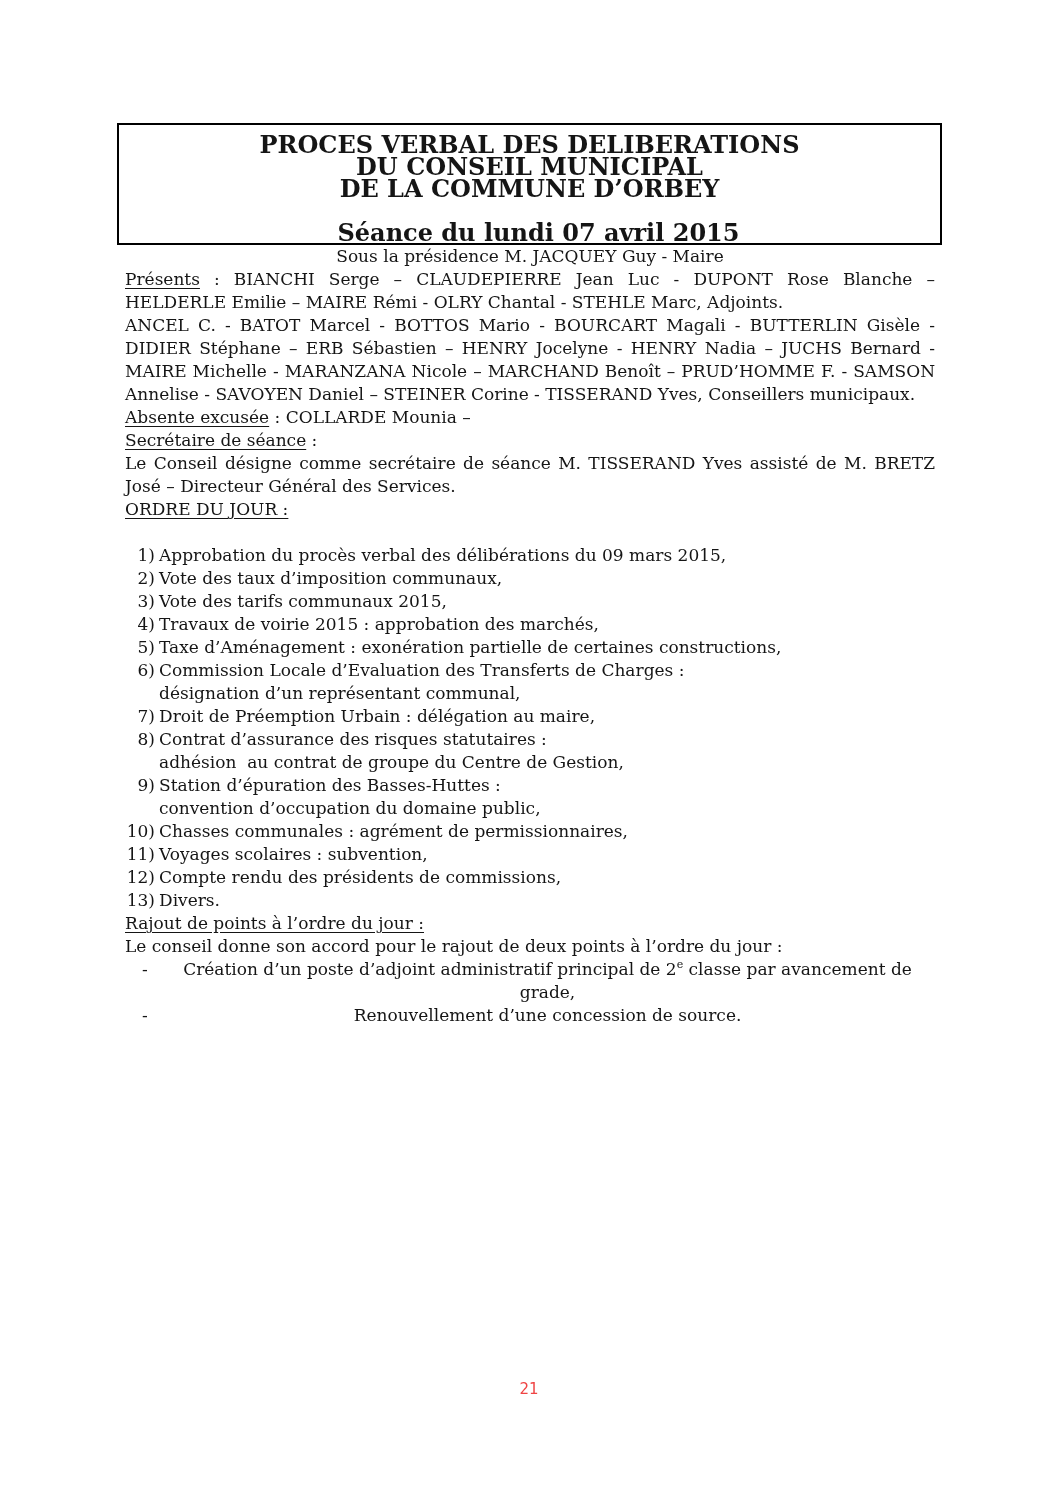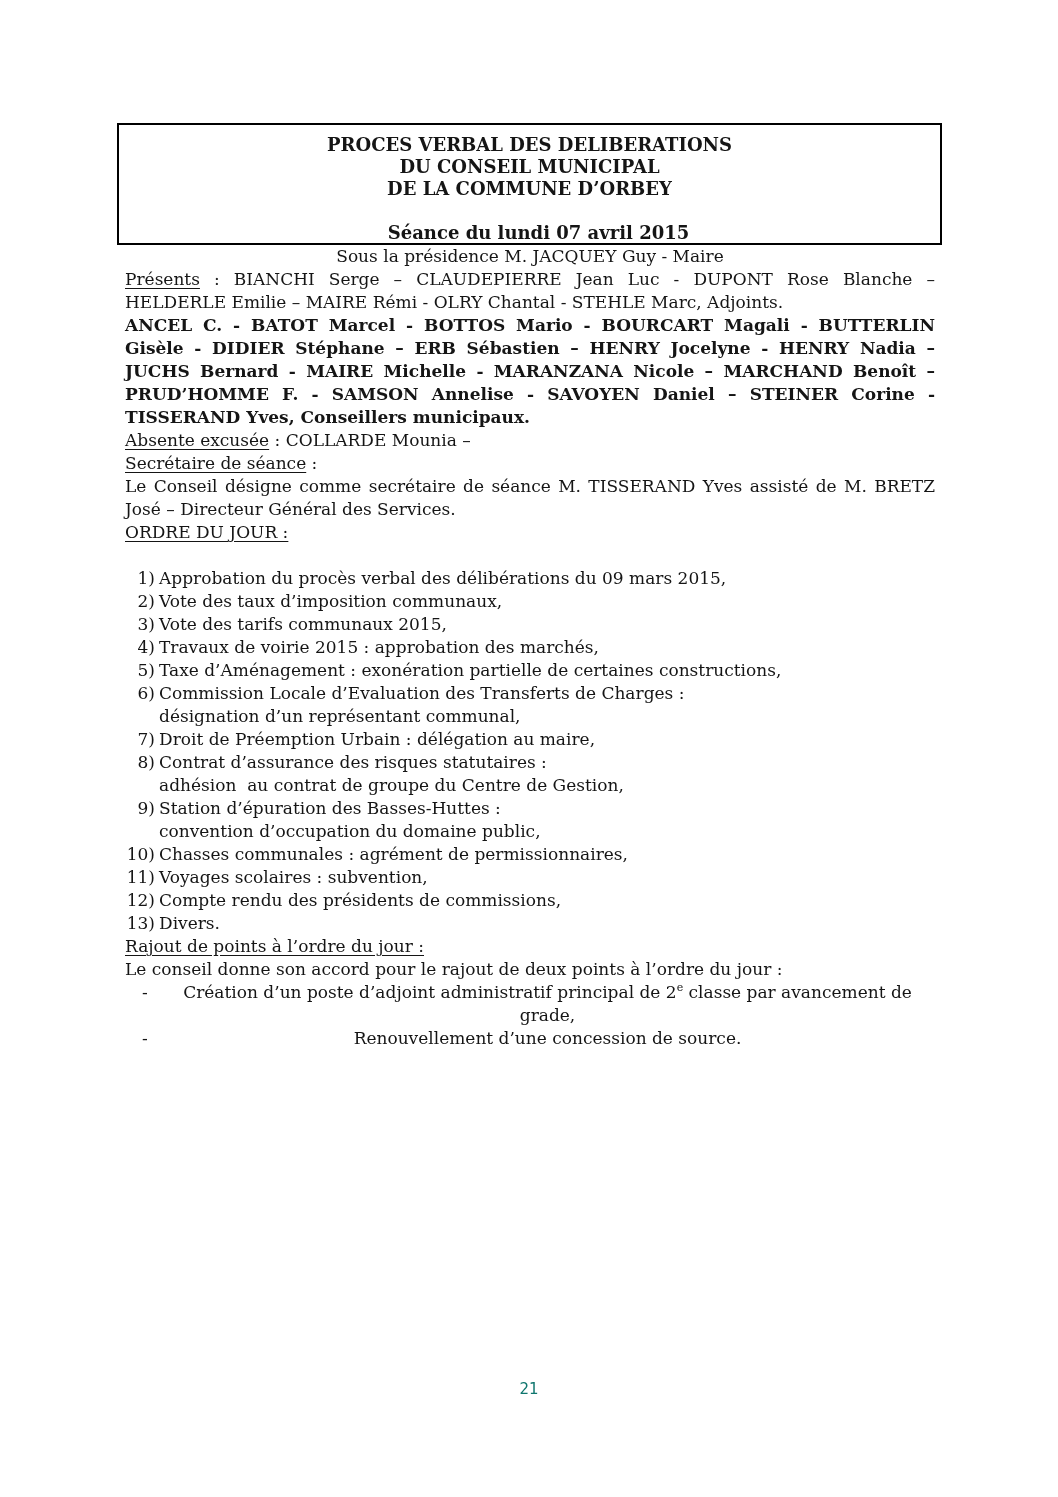--- a/index.html
+++ b/index.html
@@ -13,33 +13,33 @@
     overflow:hidden;
   }
   .content { position:absolute; left:117px; top:123px; width:825px; }
 
   .header-box {
     box-sizing:border-box;
     width:825px; height:122px;
     border:2px solid #000;
     text-align:center;
     font-weight:bold;
-    font-size:18px; line-height:22px;
+    font-size:24px; line-height:22px;
     padding-top:9px;
   }
   .session-line { margin-top:22px;margin-left:18px; }
 
   .textcol { margin-left:8px; width:810px; }
   .textcol p { margin:0; }
 
   .u { text-decoration:underline; text-underline-offset:3px; }
 
   .presidence   { margin-top:26px;text-align:center; }
   .presents-1   { margin-top:23px; text-align:justify; }
-  .presents-2   { text-align:justify;font-weight:bold; }
+  .presents-2   { text-align:justify; }
   .absente      { margin-top:24px; }
   .secretaire   { margin-top:23px; }
   .designation  { margin-top:23px; text-align:justify; }
   .ordre-heading{ margin-top:23px; }
 
   .ordre-list   { margin-top:23px; }
   .agenda-row   { display:flex; }
   .agenda-marker{ flex:0 0 30px; text-align:right; margin-right:4px; white-space:pre; }
   .agenda-text  { flex:1; white-space:pre-wrap; }
 
@@ -47,21 +47,21 @@
   .rajout-intro   { margin-top:23px; }
   .bullet-row     { display:flex; }
   .bullet-marker  { flex:0 0 18px; margin-left:17px; }
   .bullet-text    { flex:1;text-align:center; }
   .bullet-text sup{ font-size:11px; line-height:0; }
 
   .page-number {
     position:absolute; top:1378px; left:0; width:1058px;
     text-align:center;
     font-family:"DejaVu Sans", "Liberation Sans", sans-serif;
-    font-size:15px; color:#0f766e;
+    font-size:15px; color:#ef4444;
   }
 </style>
 </head>
 <body>
 
 <div class="page">
 
   <div class="content">
 
     <div class="header-box">

